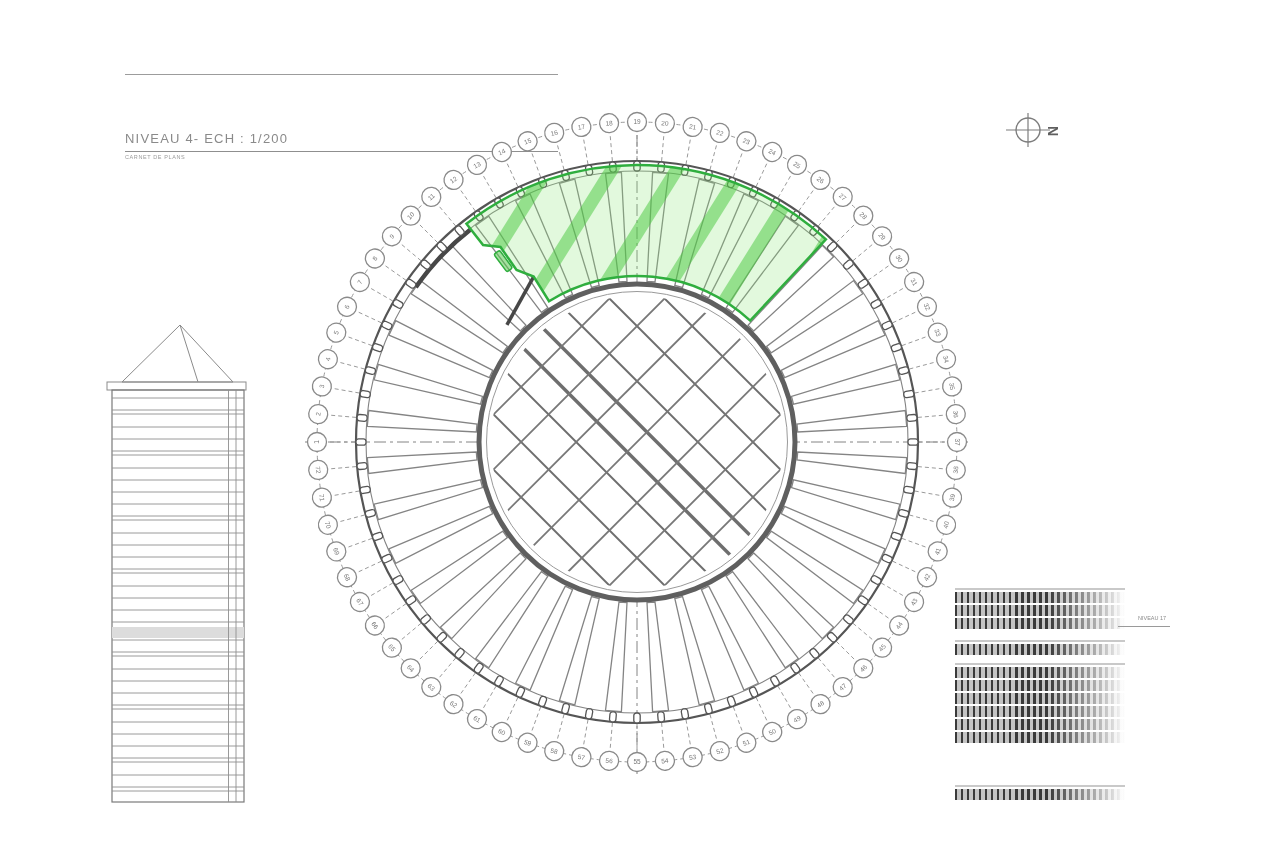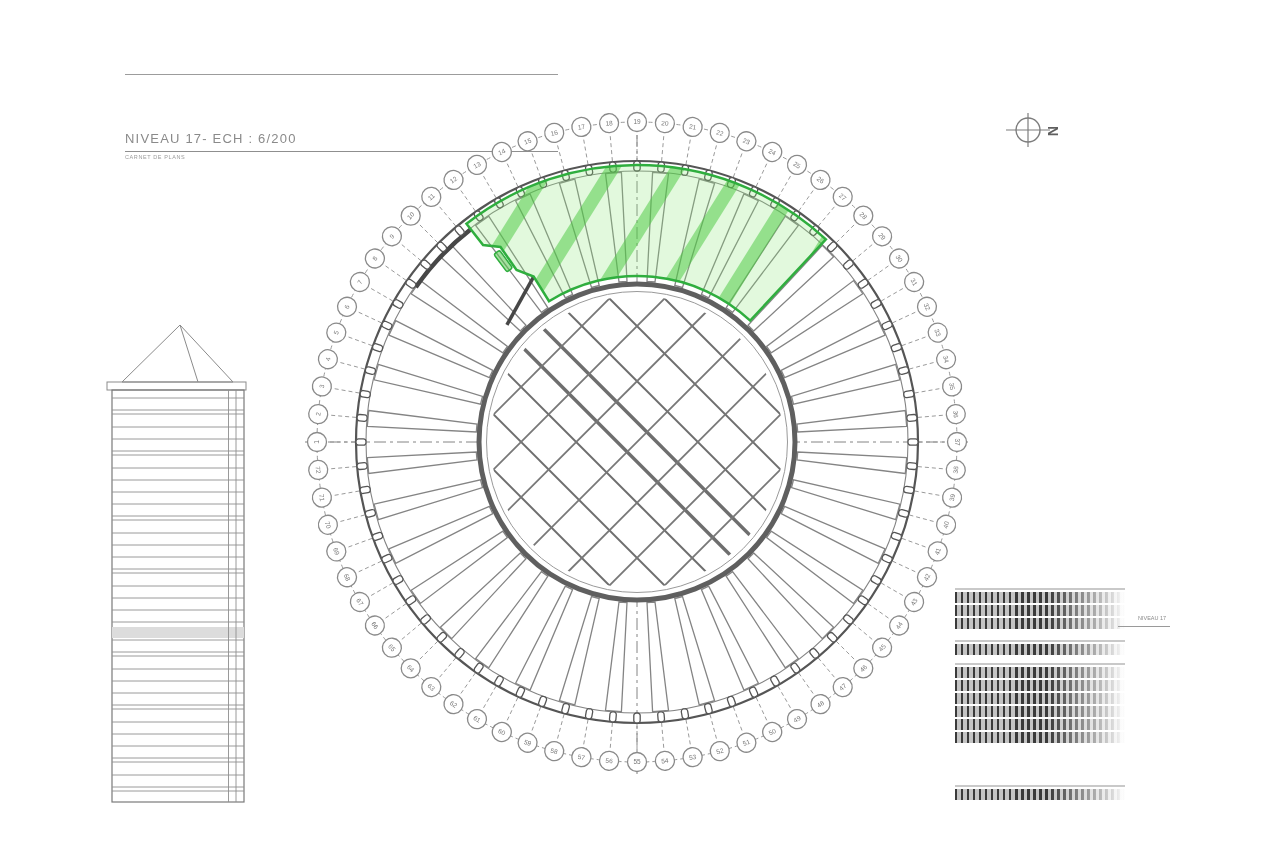--- a/index.html
+++ b/index.html
@@ -28,21 +28,21 @@
       background:linear-gradient(90deg,rgba(255,255,255,0) 55%,rgba(252,252,252,.75) 90%,#fff 100%);}
   .level-label{position:absolute;left:1138px;top:615px;font-size:5.5px;color:#8a8a8a;white-space:nowrap;}
   .level-leader{position:absolute;left:1118px;top:626px;width:52px;border-top:1px solid #9a9a9a;}
 </style>
 </head>
 <body>
 
 <div class="page">
 
   <div class="top-rule"></div>
-  <div class="plan-title">NIVEAU 17- ECH : 6/200</div>
+  <div class="plan-title">NIVEAU 4- ECH : 1/200</div>
   <div class="title-rule"></div>
   <div class="plan-subtitle">CARNET DE PLANS</div>
 
   <div class="north">
     <svg width="80" height="46">
       <circle cx="26" cy="22" r="12" fill="none" stroke="#7d7d7d" stroke-width="1.4"></circle>
       <line x1="4" y1="22" x2="48" y2="22" stroke="#7d7d7d" stroke-width="1.2"></line>
       <line x1="26" y1="5" x2="26" y2="39" stroke="#7d7d7d" stroke-width="1.2"></line>
     </svg>
     <span class="north-label">N</span>

